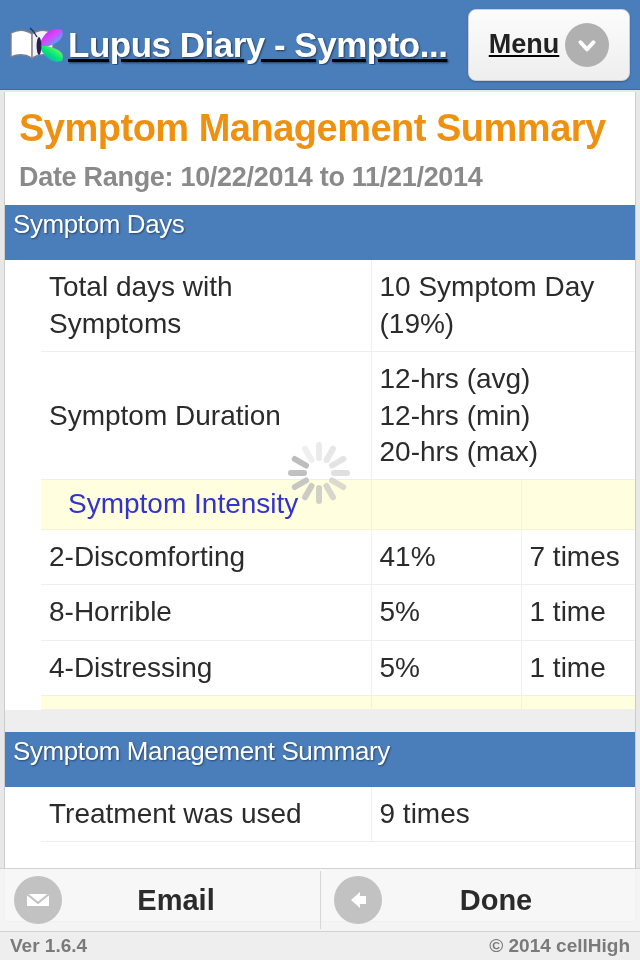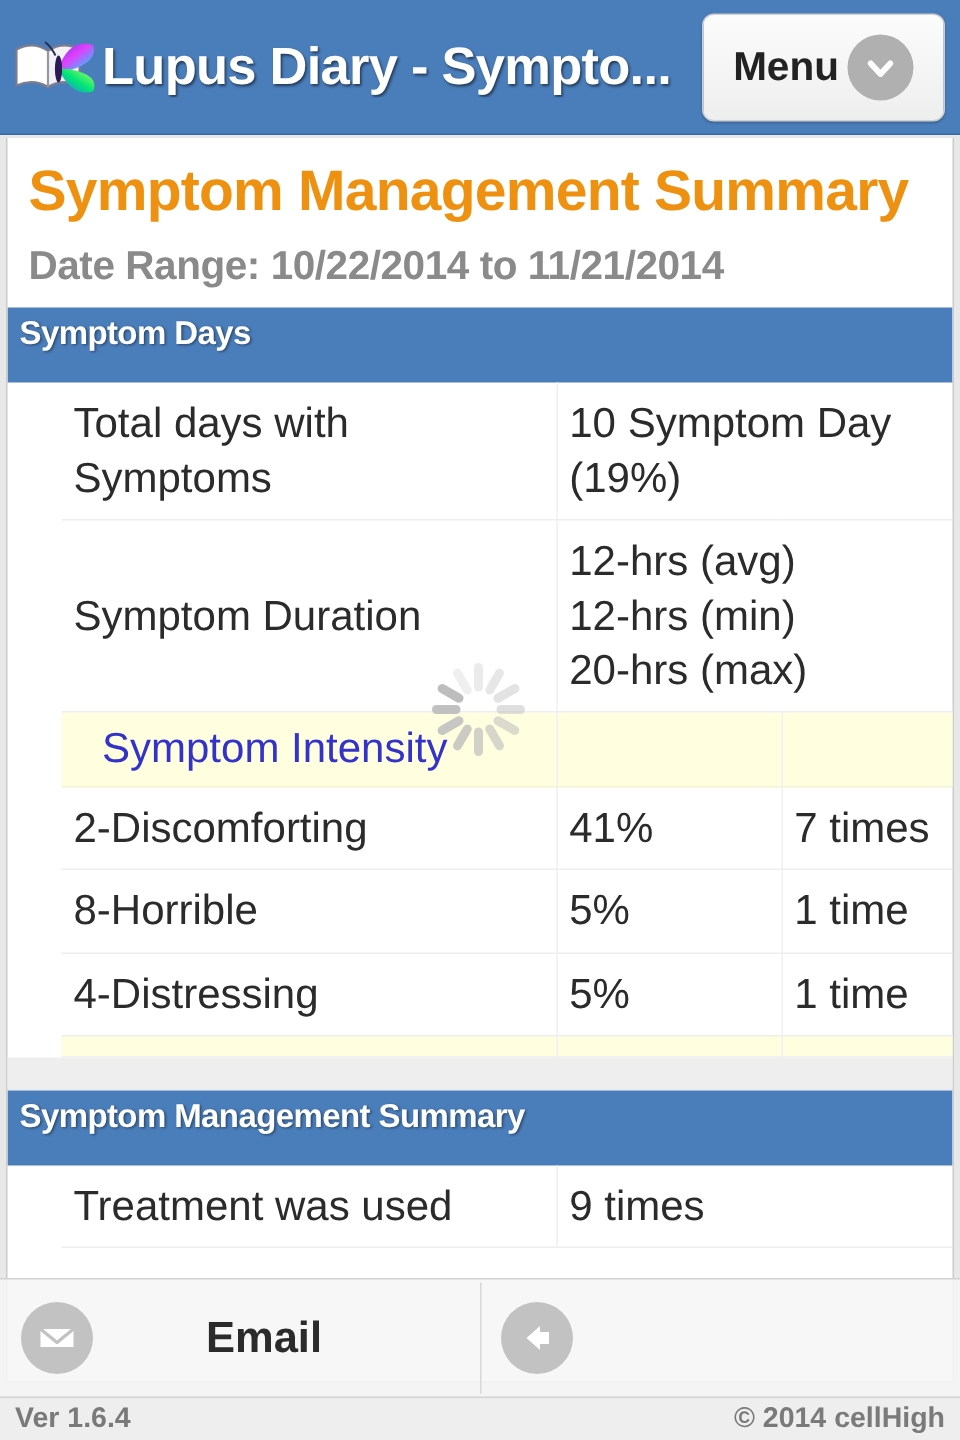--- a/index.html
+++ b/index.html
@@ -23,20 +23,21 @@
   
   .titlebar {
     position: absolute;
     left: 0; top: 0;
     width: 640px; height: 90px;
     background: #4a7ebb;
     display: flex;
     align-items: center;
     padding: 0 10px 0 6px;
     border-bottom: 1px solid #3a6ba8;
+    text-decoration: underline;
   }
 
   .app-icon {
     width: 62px; height: 56px;
     position: relative;
     flex: 0 0 auto;
     margin-right: 2px;
   }
 
   .title-text {
@@ -102,25 +103,24 @@
     font-size: 27px;
     font-weight: bold;
     color: #8a8a8a;
     padding: 8px 14px 12px 14px;
     letter-spacing: -0.3px;
   }
 
   .section-header {
     background: #4a7ebb;
     color: #ffffff;
-    font-size: 22px;
+    font-size: 26px;
     padding: 4px 0 20px 8px;
     text-shadow: 1px 1px 2px rgba(0,0,0,0.45);
     letter-spacing: -0.4px;
-    font-weight: bold;
   }
 
   table.data {
     width: 100%;
     border-collapse: collapse;
     table-layout: fixed;
     margin-left: 36px;
   }
   table.data td {
     font-size: 28px;
@@ -167,21 +167,21 @@
   .faded-rows td {
     color: #2b2b2b;
   }
 
   
   .toolbar {
     position: absolute;
     left: 0;
     bottom: 28px;
     width: 640px;
-    height: 80px;
+    height: 64px;
     background: rgba(246,246,246,0.86);
     border-top: 1px solid #d2d2d2;
     border-bottom: 1px solid #d2d2d2;
     display: flex;
   }
   .tb-btn {
     flex: 1 1 50%;
     display: flex;
     align-items: center;
     padding-left: 14px;
@@ -383,20 +383,21 @@
       </span>
       <span class="tb-label">Email</span>
     </div>
 
     <div class="tb-btn">
       <span class="tb-icon">
         <svg viewBox="0 0 32 32" width="32" height="32">
           <path d="M18 8 L9 16 L18 24 L18 20 L24 20 L24 12 L18 12 Z" fill="#ffffff"></path>
         </svg>
       </span>
+      <span class="tb-label">Done</span>
     </div>
   </div>
 
   <div class="footer">
     <span>Ver 1.6.4</span>
     <span>© 2014 cellHigh</span>
   </div>
 
 </div>
 

